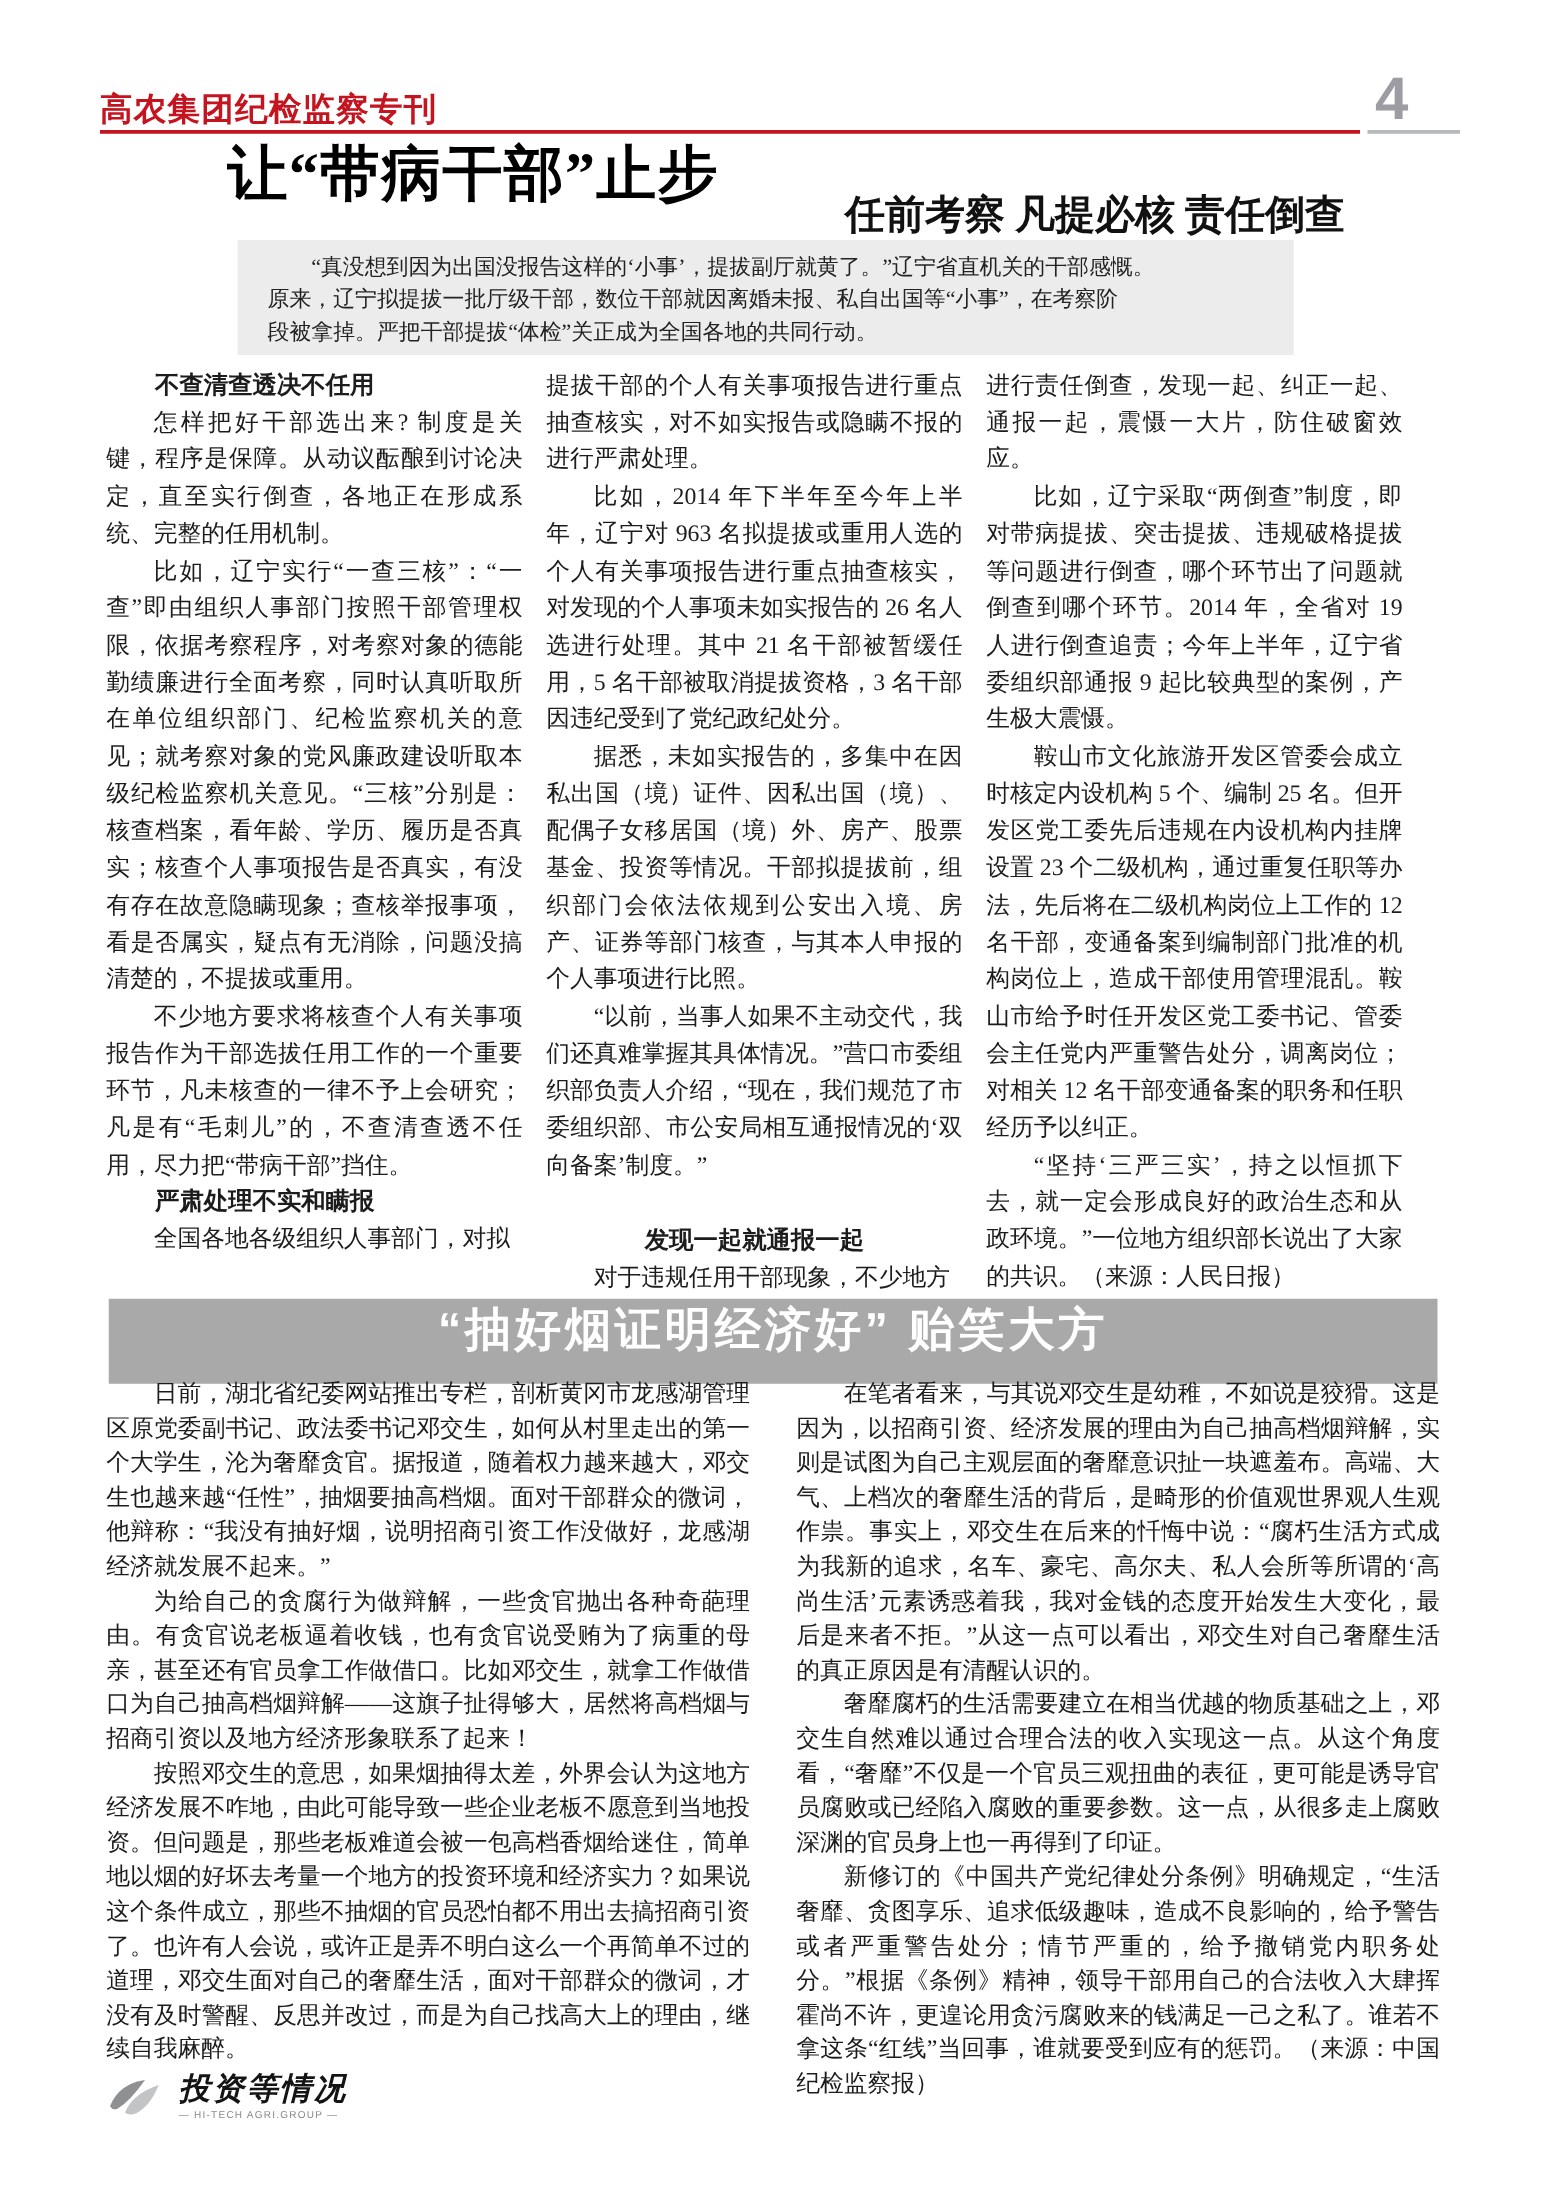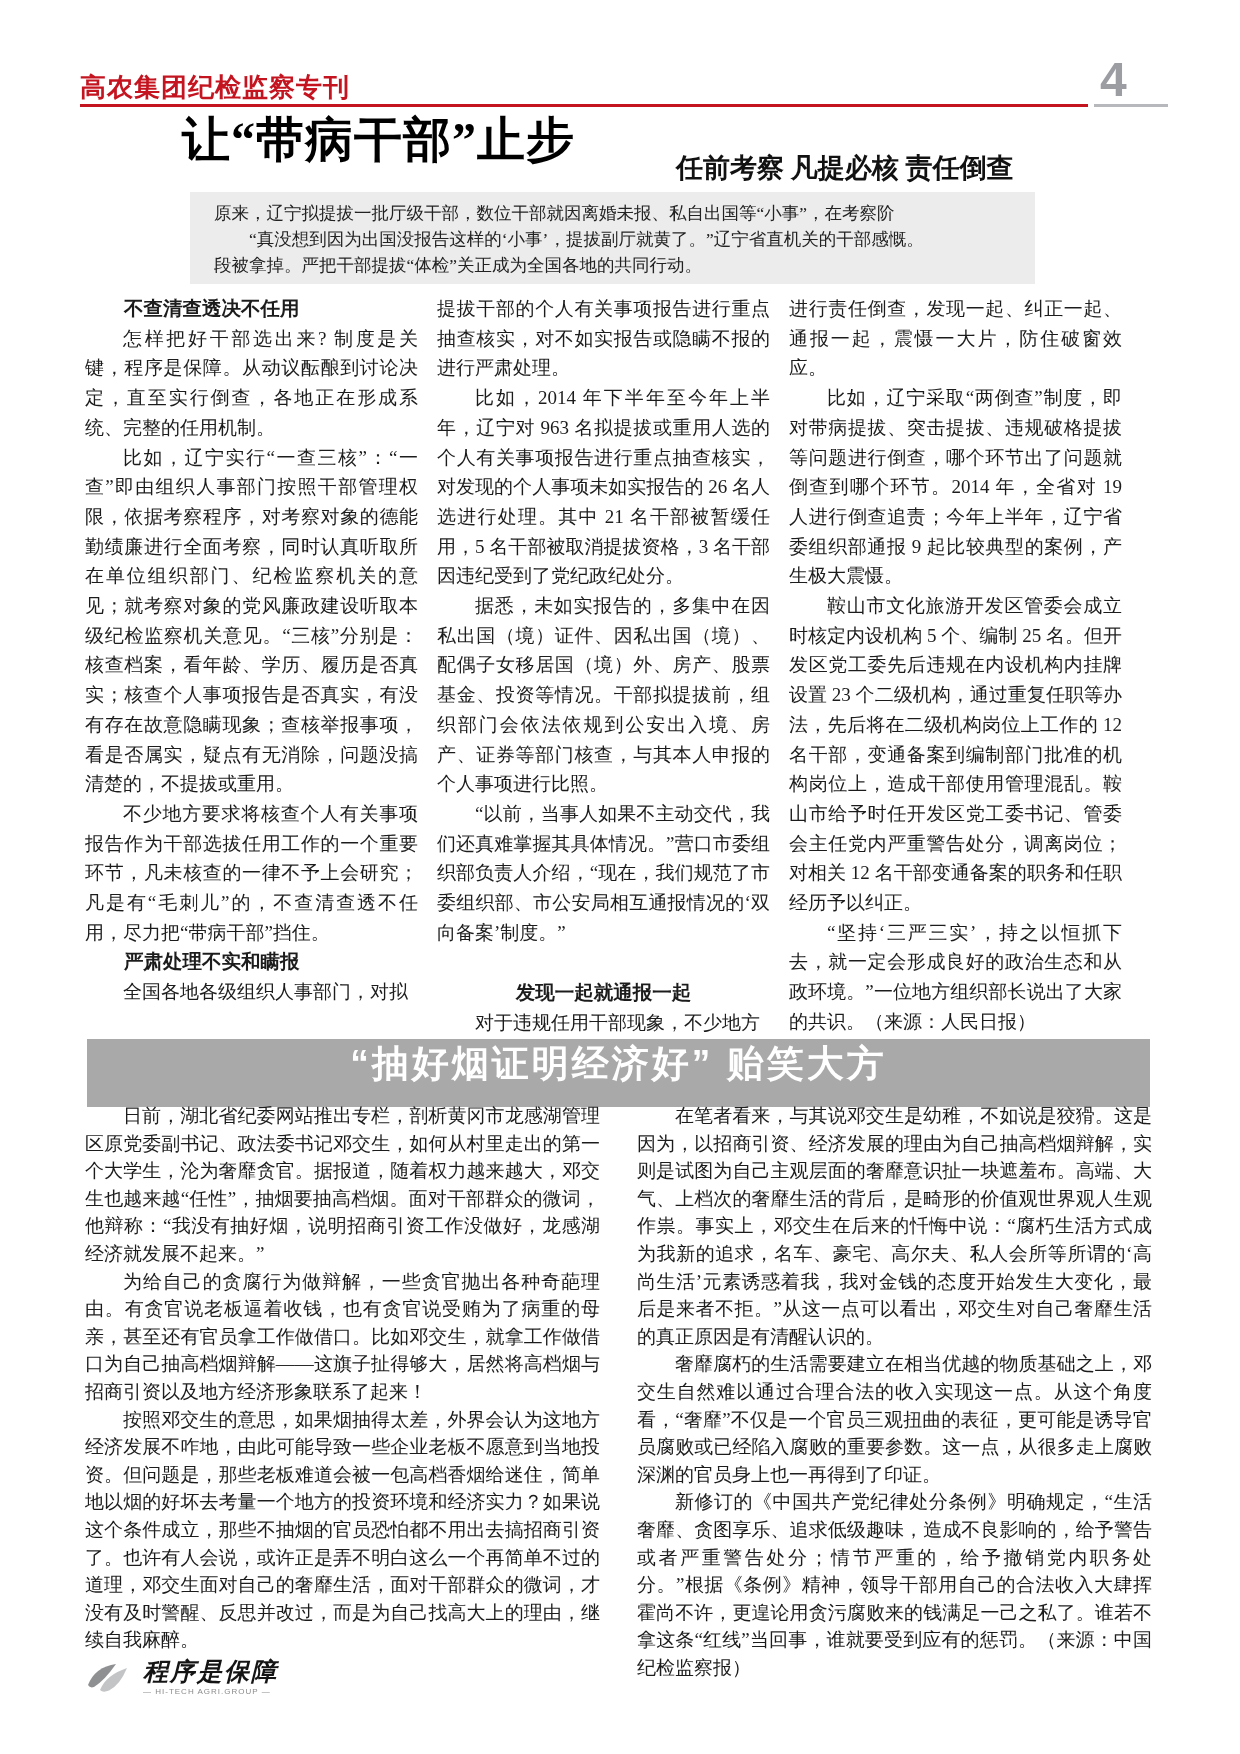--- a/index.html
+++ b/index.html
@@ -23,21 +23,21 @@
   .rule-gray { position:absolute; left:1094px; top:104px; width:74px;  height:3px; background:#b7b8bc; }
 
   
   .a1-title {
     position:absolute; left:182px; top:116px;
     font-size:48px; font-weight:bold; color:#000; line-height:1;
     letter-spacing:1px; white-space:nowrap;
   }
   .a1-subtitle {
     position:absolute; left:676px; top:150px;
-    font-size:27px; font-weight:bold; color:#111; white-space:nowrap;
+    font-size:32px; font-weight:bold; color:#111; white-space:nowrap;
   }
   .intro-box {
     position:absolute; left:190px; top:192px; width:845px; height:92px;
     background:#ececec; box-sizing:border-box; padding:8px 24px;
     font-size:17.5px; line-height:26px; color:#222;
   }
   .intro-line { white-space:nowrap; }
   .intro-line.first { text-indent:2em; }
 
   
@@ -92,22 +92,22 @@
 
   <div class="masthead">高农集团纪检监察专刊</div>
   <div class="page-num">4</div>
   <div class="rule-red"></div>
   <div class="rule-gray"></div>
 
   <div class="a1-title">让“带病干部”止步</div>
   <div class="a1-subtitle">任前考察 凡提必核 责任倒查</div>
 
   <div class="intro-box">
+    <div class="intro-line first">“真没想到因为出国没报告这样的‘小事’，提拔副厅就黄了。”辽宁省直机关的干部感慨。</div>
     <div class="intro-line">原来，辽宁拟提拔一批厅级干部，数位干部就因离婚未报、私自出国等“小事”，在考察阶</div>
-    <div class="intro-line first">“真没想到因为出国没报告这样的‘小事’，提拔副厅就黄了。”辽宁省直机关的干部感慨。</div>
     <div class="intro-line">段被拿掉。严把干部提拔“体检”关正成为全国各地的共同行动。</div>
   </div>
 
   <div class="a1-cols">
     <div class="a1-col">
       <p class="subhead">不查清查透决不任用</p>
       <p class="p">怎样把好干部选出来? 制度是关键，程序是保障。从动议酝酿到讨论决定，直至实行倒查，各地正在形成系统、完整的任用机制。</p>
       <p class="p">比如，辽宁实行“一查三核”：“一查”即由组织人事部门按照干部管理权限，依据考察程序，对考察对象的德能勤绩廉进行全面考察，同时认真听取所在单位组织部门、纪检监察机关的意见；就考察对象的党风廉政建设听取本级纪检监察机关意见。“三核”分别是：核查档案，看年龄、学历、履历是否真实；核查个人事项报告是否真实，有没有存在故意隐瞒现象；查核举报事项，看是否属实，疑点有无消除，问题没搞清楚的，不提拔或重用。</p>
       <p class="p">不少地方要求将核查个人有关事项报告作为干部选拔任用工作的一个重要环节，凡未核查的一律不予上会研究；凡是有“毛刺儿”的，不查清查透不任用，尽力把“带病干部”挡住。</p>
       <p class="subhead">严肃处理不实和瞒报</p>
@@ -145,18 +145,18 @@
   </div>
 
   <div class="logo">
     <span>
       <svg class="logo-mark" viewBox="0 0 50 42" xmlns="http://www.w3.org/2000/svg">
         <path d="M3 30 Q10 12 31 9 Q19 26 9 32 Q5 33.5 3 30 Z" fill="#8f9092"></path>
         <path d="M15 35 Q21 20 42 13 Q35 30 24 35.5 Q18 38 15 35 Z" fill="#c3c4c6"></path>
       </svg>
     </span>
     <span class="logo-txt-wrap">
-      <div class="logo-text">程序是保障</div>
+      <div class="logo-text">投资等情况</div>
       <div class="logo-tagline">— HI-TECH AGRI.GROUP —</div>
     </span>
   </div>
 
 </div>
 
 </body></html>

